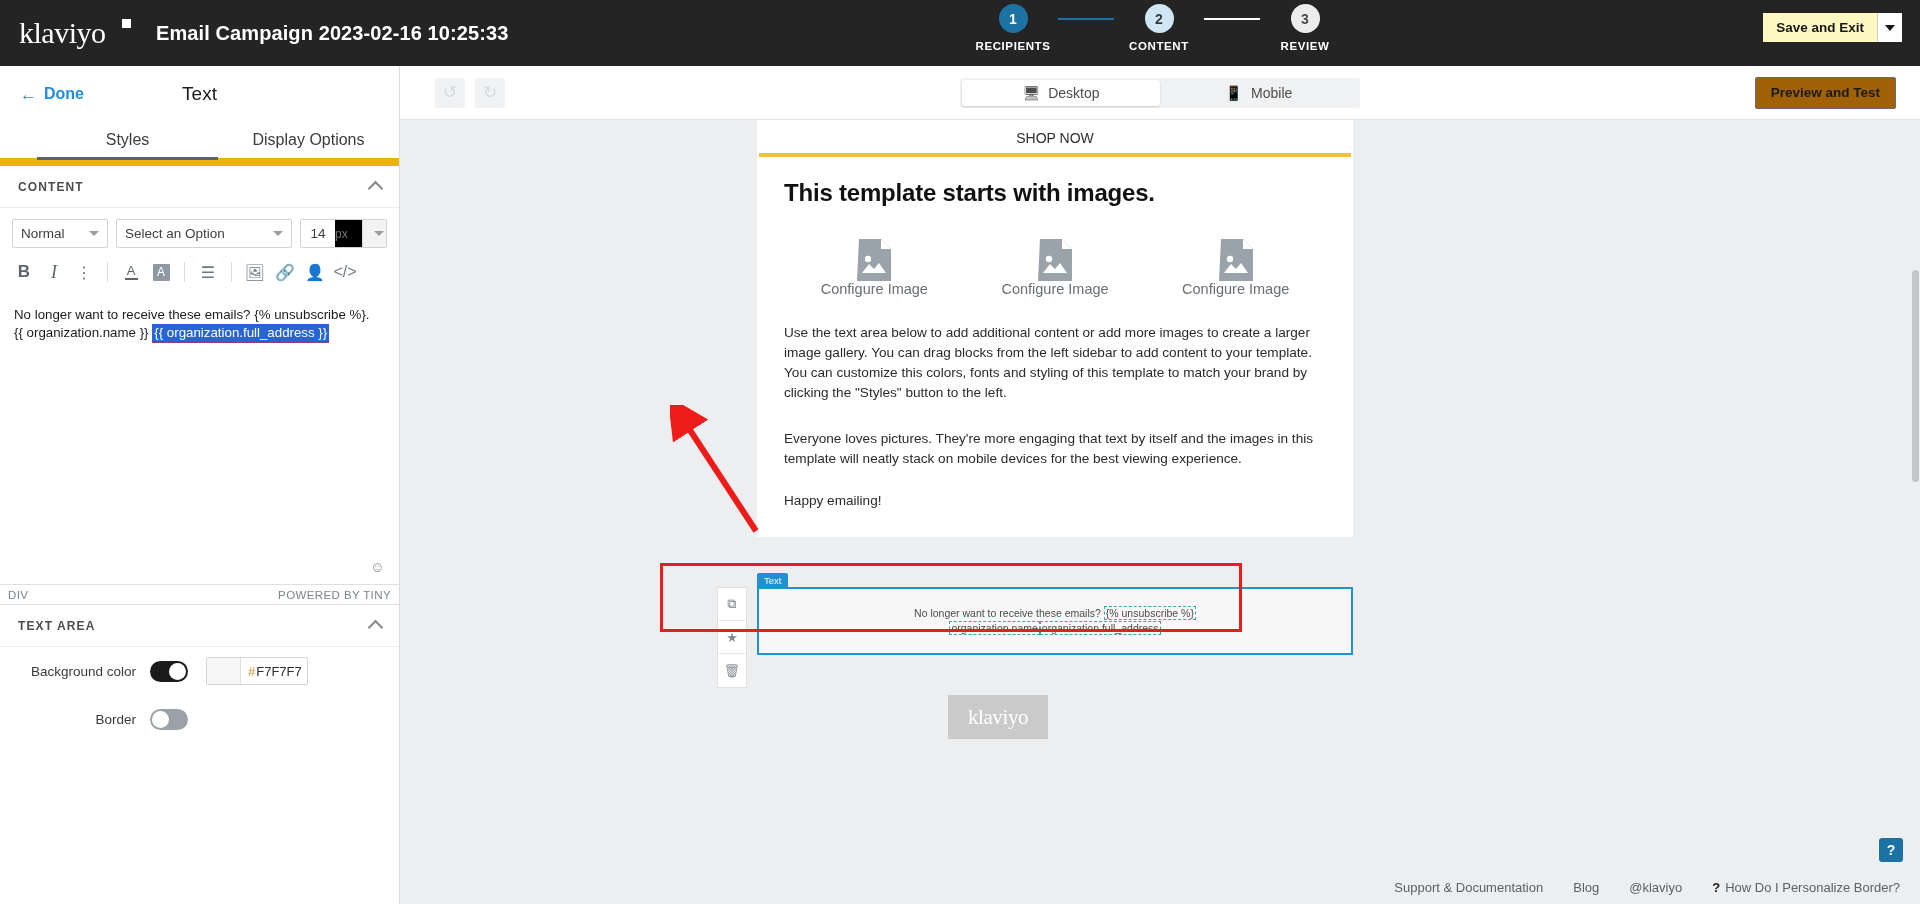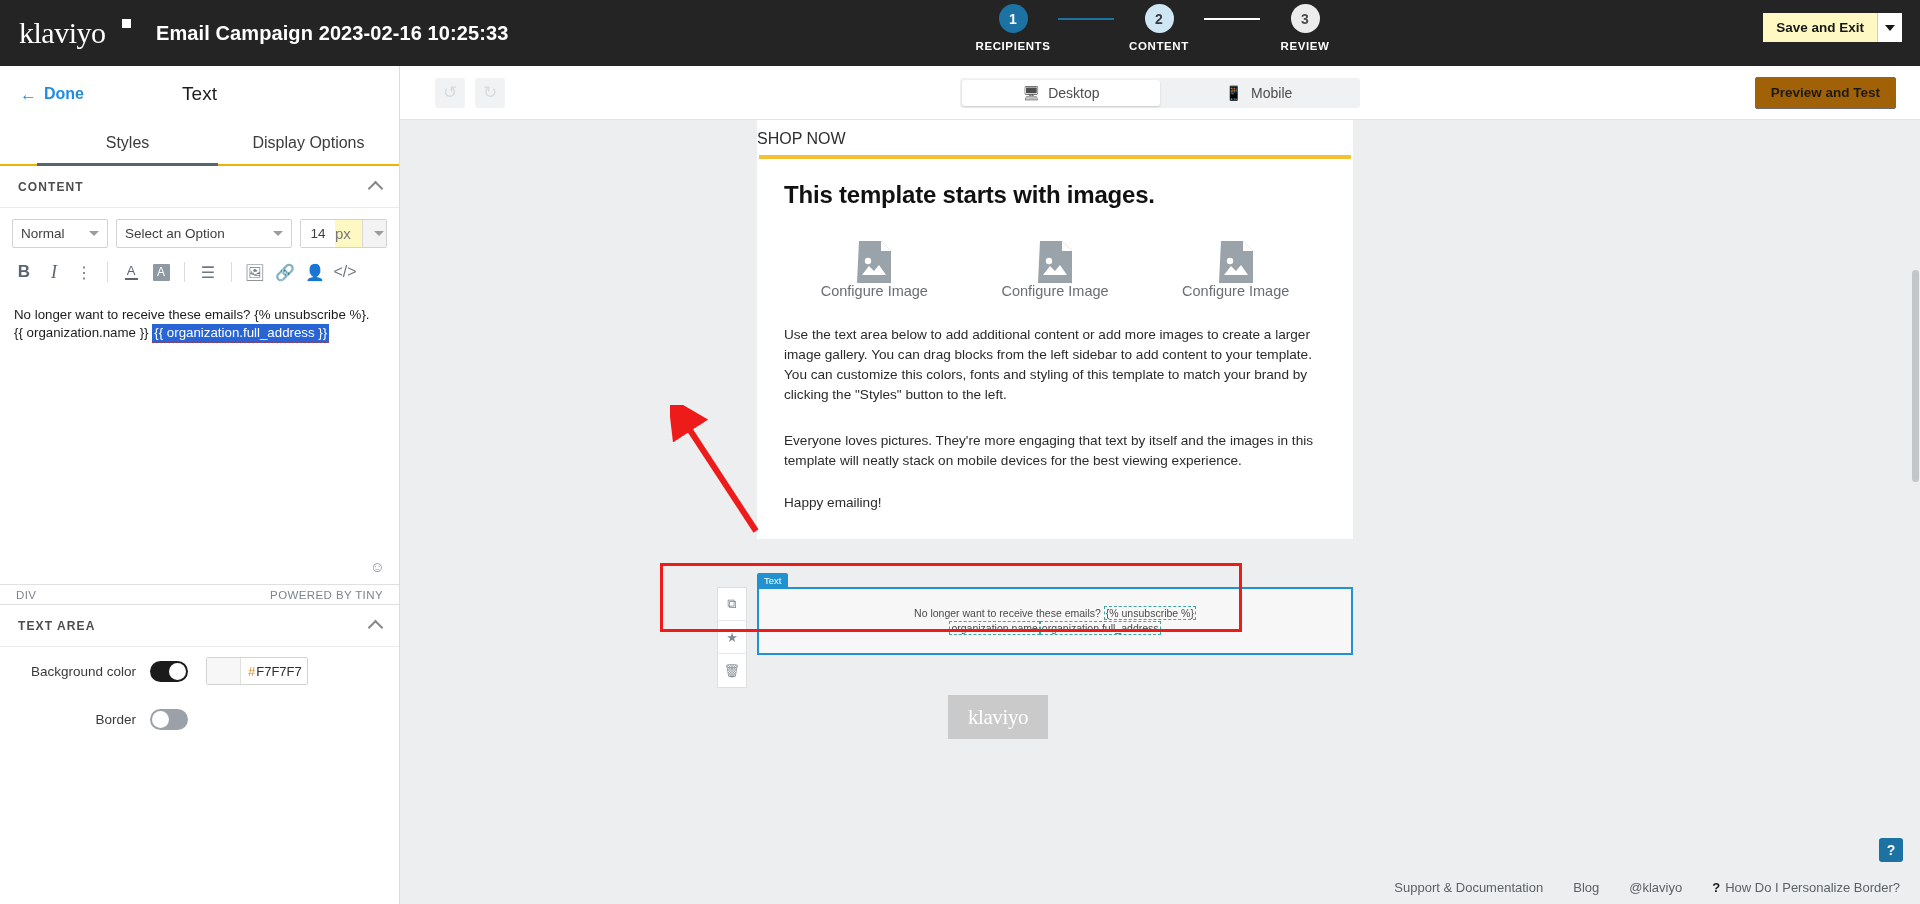--- a/index.html
+++ b/index.html
@@ -88,21 +88,21 @@
     position: absolute; left: 20px;
     display: flex; align-items: center; gap: 7px;
     color: #1f8ce0; font-size: 16px; font-weight: bold; cursor: pointer;
   }
   .arrow-left { font-size: 17px; line-height: 1; }
   .lp-title {
     width: 100%; text-align: center;
     font-size: 19px; color: #1d1d1d; font-weight: 500;
   }
   .lp-tabs {
-    display: flex; height: 44px; border-bottom: 2px solid #eab308; padding-left: 37px;
+    display: flex; height: 44px; border-bottom: 8px solid #eab308; padding-left: 37px;
   }
   .lp-tab {
     flex: 1; display: flex; align-items: center; justify-content: center;
     font-size: 16px; color: #3c3c3c; cursor: pointer; position: relative;
   }
   .lp-tab.active::after {
     content: ""; position: absolute; bottom: -2px; left: 0;
     width: 100%; height: 3px; background: #5a6470;
   }
 
@@ -139,21 +139,21 @@
     border-left: 5px solid transparent; border-right: 5px solid transparent;
     border-top: 5px solid #9c9c9c;
   }
   .size-group { display: flex; height: 29px; border: 1px solid #d2d2d2; border-radius: 2px; }
   .size-val {
     width: 34px; display: flex; align-items: center; justify-content: center;
     font-size: 13.5px; color: #3f3f3f; background: #fff;
   }
   .size-unit {
     width: 27px; display: flex; align-items: center;
-    font-size: 15px; color: #787878; background: #fef9c3;
+    font-size: 12px; color: #787878; background: #000000;
   }
   .size-caret-btn {
     width: 24px; background: #f3f3f3; border-left: 1px solid #d9d9d9;
     display: flex; align-items: center; justify-content: center; cursor: pointer;
   }
 
   .tiny-row2 {
     display: flex; align-items: center; gap: 2px;
     padding: 4px 10px 9px 10px;
   }
@@ -185,21 +185,21 @@
     background: #2864d4; color: #ffffff; padding: 1px 2px;
     border-bottom: 2px dotted #d02b2b;
   }
   .tiny-emoji {
     position: absolute; right: 14px; bottom: 8px;
     font-size: 15px; color: #8c949c;
   }
   .tiny-status {
     height: 20px; border-top: 1px solid #e0e0e0;
     display: flex; align-items: center; justify-content: space-between;
-    padding: 0 16px; background: #ffffff;
+    padding: 0 8px; background: #ffffff;
   }
   .tiny-status span { font-size: 11.5px; color: #7c848c; letter-spacing: 0.4px; }
 
   .ta-row {
     display: flex; align-items: center; padding: 0 18px; height: 48px;
   }
   .ta-label {
     width: 118px; text-align: right; font-size: 13.5px; color: #3a3a3a;
     margin-right: 14px;
   }
@@ -259,21 +259,21 @@
 
   .scrollarea {
     position: absolute; top: 54px; left: 0;
     width: 1520px; height: 784px; overflow: hidden;
   }
   .email {
     position: absolute; left: 357px; top: 0;
     width: 596px; background: #ffffff;
   }
   .shop-now {
-    text-align: left; font-size: 16px; color: #2e2e2e;
+    text-align: center; font-size: 14px; color: #2e2e2e;
     padding: 10px 0 7px 0;
   }
   .yellow-rule { height: 4px; background: #f5c031; margin: 0 2px; }
   .email-inner { padding: 22px 27px 0 27px; }
   .email-h1 {
     font-size: 24px; font-weight: bold; color: #111111; letter-spacing: -0.2px;
   }
   .img-row { display: flex; gap: 0; margin-top: 32px; }
   .img-cell { flex: 1; display: flex; flex-direction: column; align-items: center; }
   .img-ph { width: 34px; height: 42px; }

